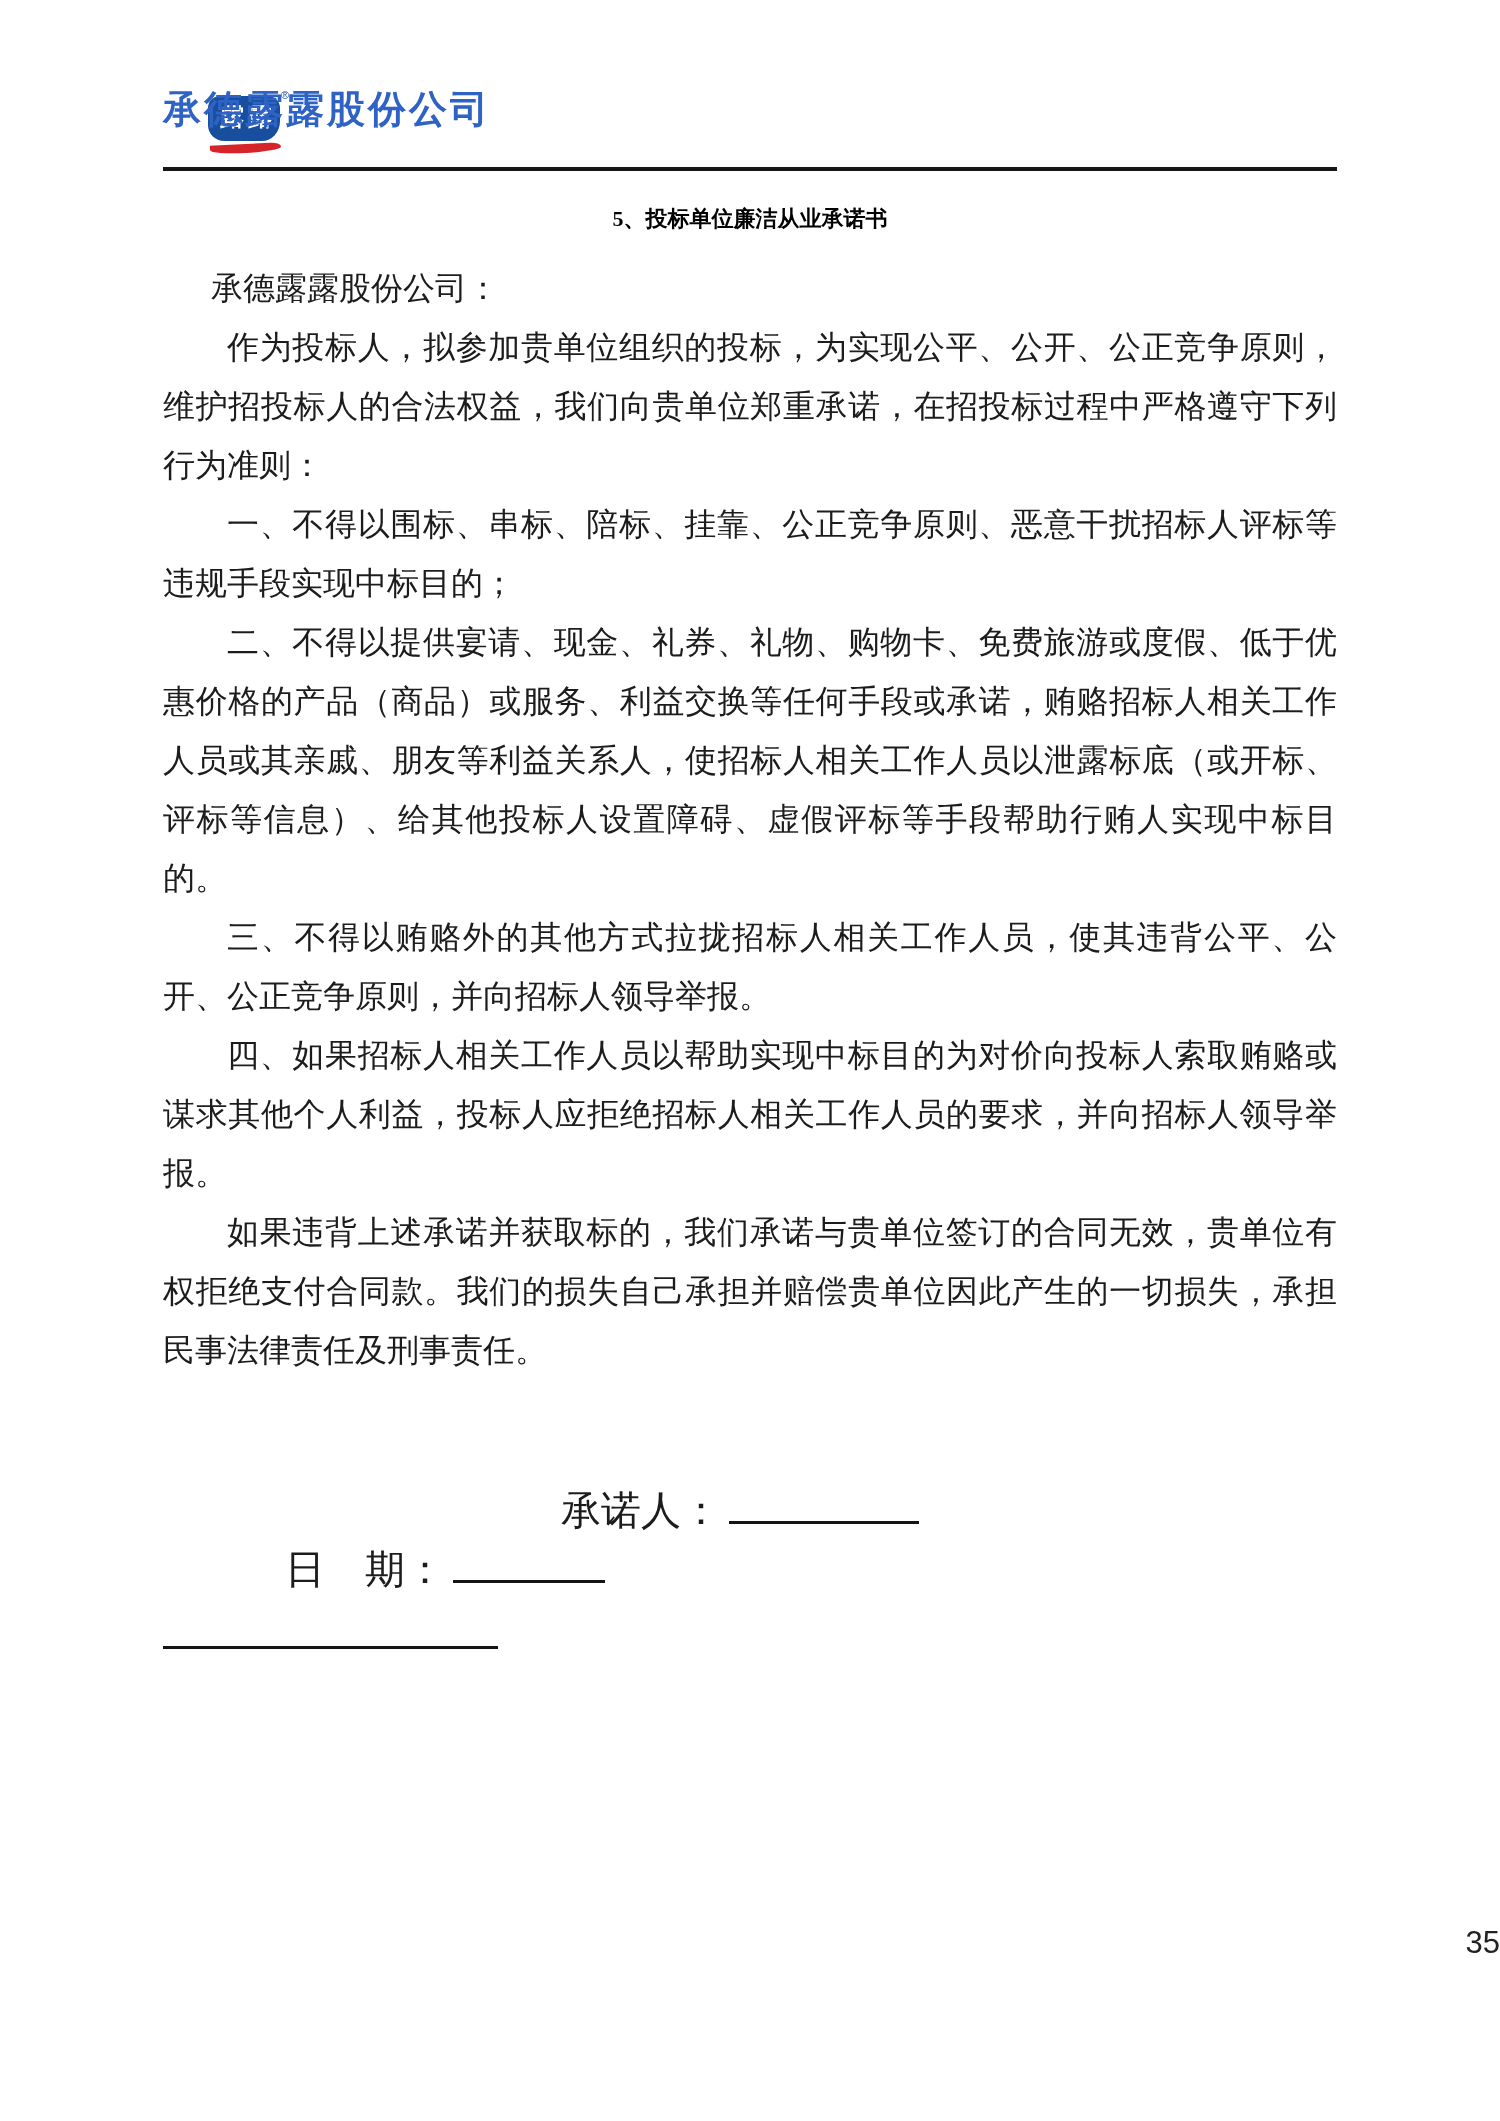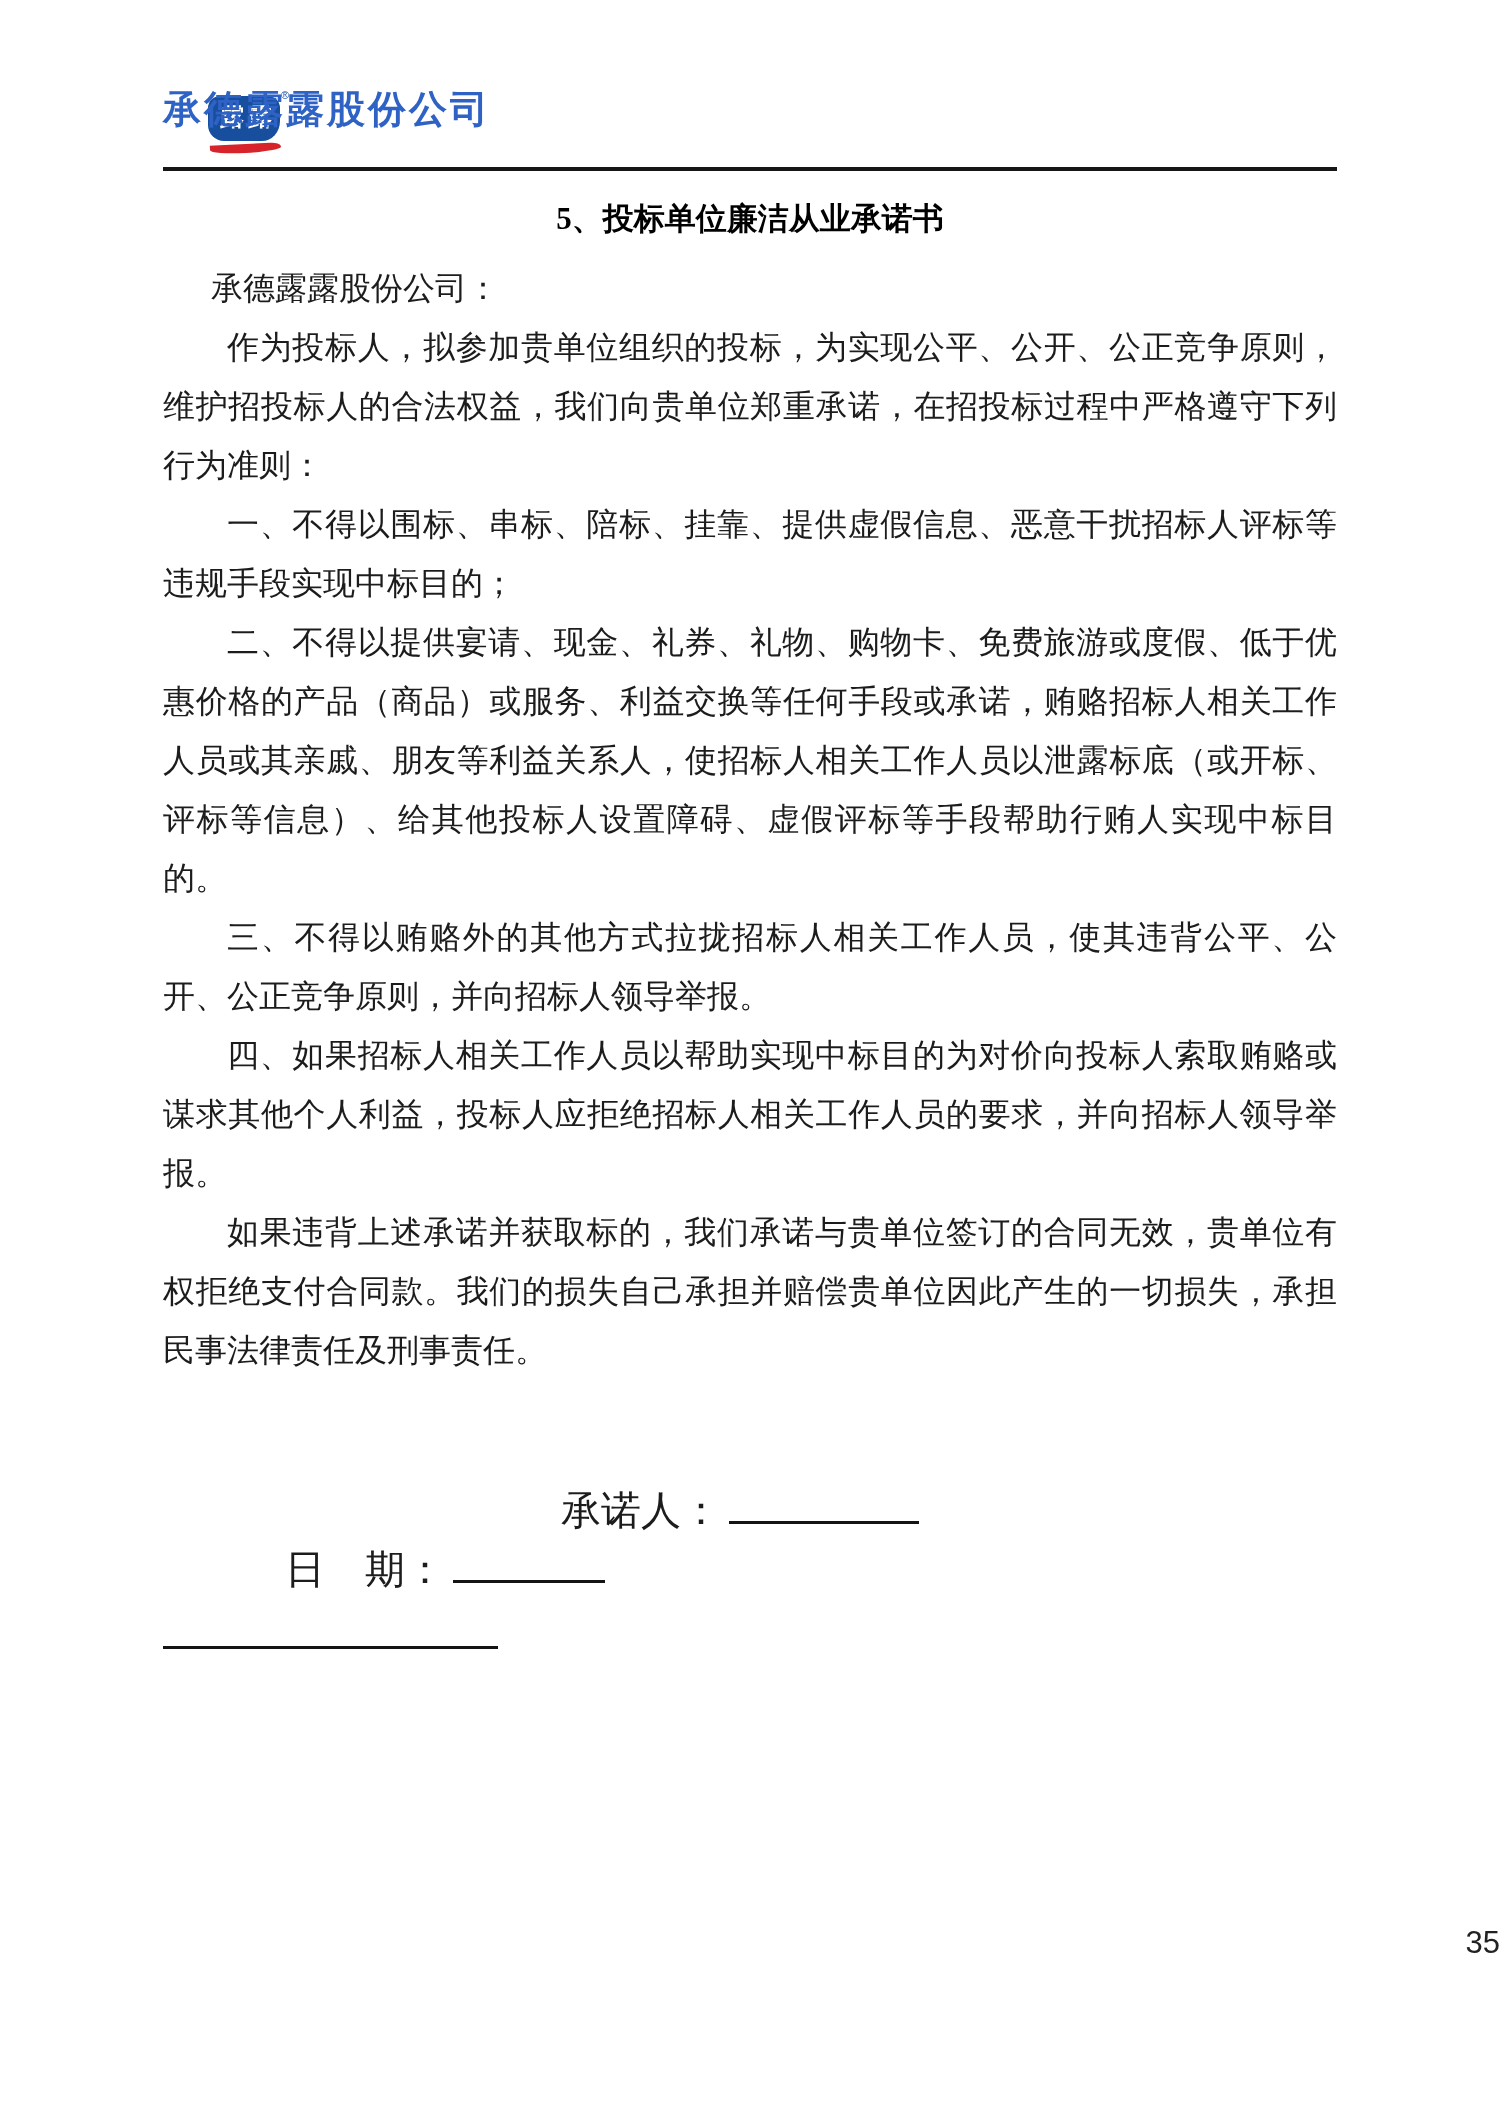--- a/index.html
+++ b/index.html
@@ -85,21 +85,21 @@
     height: 9px;
     background: #d7232a;
     border-radius: 0 30% 100% 100% / 0 90% 100% 100%;
     transform: rotate(-3deg);
   }
 
   
   .doc-title {
     margin: 26px 163px 0 163px;
     text-align: center;
-    font-size: 31px;
+    font-size: 22px;
     line-height: 44px;
     font-weight: bold;
     color: #000000;
   }
 
   
   .doc-body {
     margin: 18px 163px 0 163px;
     min-height: 1122px;
     font-size: 32px;
@@ -164,21 +164,21 @@
       <div class="logo-reg">®</div>
     </div>
     <div class="company-name">承德露露股份公司</div>
   </header>
 
   <h1 class="doc-title">5、投标单位廉洁从业承诺书</h1>
 
   <main class="doc-body">
     <p class="salutation">承德露露股份公司：</p>
     <p class="body-para">作为投标人，拟参加贵单位组织的投标，为实现公平、公开、公正竞争原则，维护招投标人的合法权益，我们向贵单位郑重承诺，在招投标过程中严格遵守下列行为准则：</p>
-    <p class="body-para">一、不得以围标、串标、陪标、挂靠、提供虚假信息、恶意干扰招标人评标等违规手段实现中标目的；</p>
+    <p class="body-para">一、不得以围标、串标、陪标、挂靠、公正竞争原则、恶意干扰招标人评标等违规手段实现中标目的；</p>
     <p class="body-para">二、不得以提供宴请、现金、礼券、礼物、购物卡、免费旅游或度假、低于优惠价格的产品（商品）或服务、利益交换等任何手段或承诺，贿赂招标人相关工作人员或其亲戚、朋友等利益关系人，使招标人相关工作人员以泄露标底（或开标、评标等信息）、给其他投标人设置障碍、虚假评标等手段帮助行贿人实现中标目的。</p>
     <p class="body-para">三、不得以贿赂外的其他方式拉拢招标人相关工作人员，使其违背公平、公开、公正竞争原则，并向招标人领导举报。</p>
     <p class="body-para">四、如果招标人相关工作人员以帮助实现中标目的为对价向投标人索取贿赂或谋求其他个人利益，投标人应拒绝招标人相关工作人员的要求，并向招标人领导举报。</p>
     <p class="body-para">如果违背上述承诺并获取标的，我们承诺与贵单位签订的合同无效，贵单位有权拒绝支付合同款。我们的损失自己承担并赔偿贵单位因此产生的一切损失，承担民事法律责任及刑事责任。</p>
   </main>
 
   <div class="sig-block">
     <div class="sig-promisor">
       <span>承诺人：</span><span class="blank-line blank-promisor"></span>
     </div>

